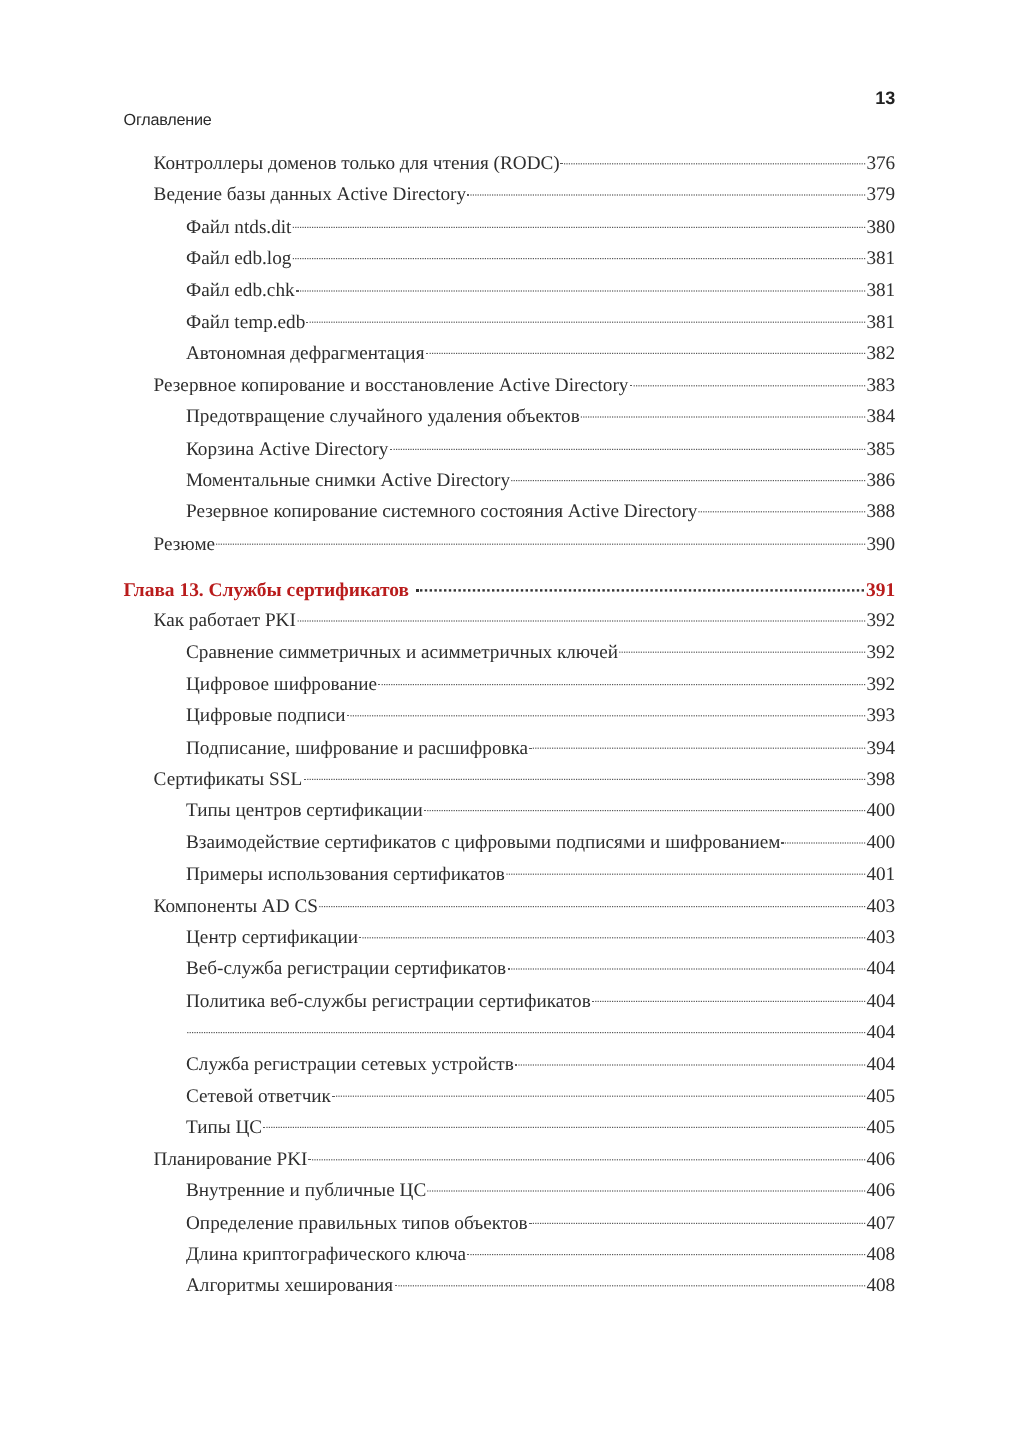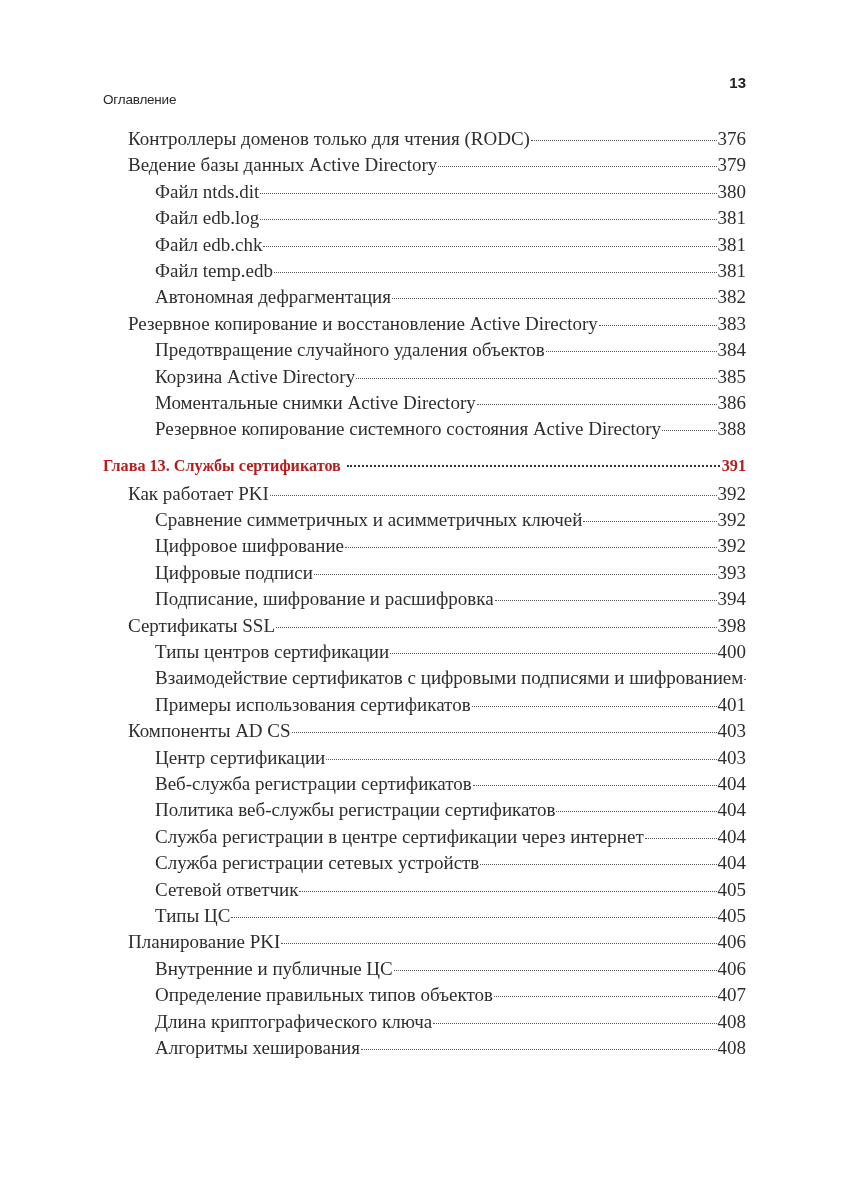--- a/index.html
+++ b/index.html
@@ -45,21 +45,21 @@
       left: 103px;
       top: 128px;
       width: 643px;
     }
     .toc-row {
       position: relative;
       display: flex;
       align-items: baseline;
       height: 26.4px;
       font-family: "Liberation Serif", serif;
-      font-size: 19px;
+      font-size: 16px;
       color: #2e2e2e;
       white-space: nowrap;
       overflow: hidden;
     }
     .toc-row.level-1 { padding-left: 25px; }
     .toc-row.level-2 { padding-left: 52px; }
     .toc-row.chapter {
       font-weight: bold;
       font-size: 16.2px;
       color: #b91c1c;
@@ -149,20 +149,25 @@
     <div class="toc-row level-2">
     <span class="toc-label">Моментальные снимки Active Directory</span>
     <span class="toc-leader"></span>
     <span class="toc-page">386</span>
   </div>
     <div class="toc-row level-2">
     <span class="toc-label">Резервное копирование системного состояния Active Directory</span>
     <span class="toc-leader"></span>
     <span class="toc-page">388</span>
   </div>
+    <div class="toc-row level-1">
+    <span class="toc-label">Резюме</span>
+    <span class="toc-leader"></span>
+    <span class="toc-page">390</span>
+  </div>
     <div class="toc-row chapter">
     <span class="toc-label">Глава 13. Службы сертификатов</span>
     <span class="toc-leader"></span>
     <span class="toc-page">391</span>
   </div>
     <div class="toc-row level-1">
     <span class="toc-label">Как работает PKI</span>
     <span class="toc-leader"></span>
     <span class="toc-page">392</span>
   </div>
@@ -220,21 +225,20 @@
     <span class="toc-label">Веб-служба регистрации сертификатов</span>
     <span class="toc-leader"></span>
     <span class="toc-page">404</span>
   </div>
     <div class="toc-row level-2">
     <span class="toc-label">Политика веб-службы регистрации сертификатов</span>
     <span class="toc-leader"></span>
     <span class="toc-page">404</span>
   </div>
     <div class="toc-row level-2">
-    <span class="toc-label">Служба регистрации в центре сертификации через интернет</span>
     <span class="toc-leader"></span>
     <span class="toc-page">404</span>
   </div>
     <div class="toc-row level-2">
     <span class="toc-label">Служба регистрации сетевых устройств</span>
     <span class="toc-leader"></span>
     <span class="toc-page">404</span>
   </div>
     <div class="toc-row level-2">
     <span class="toc-label">Сетевой ответчик</span>

